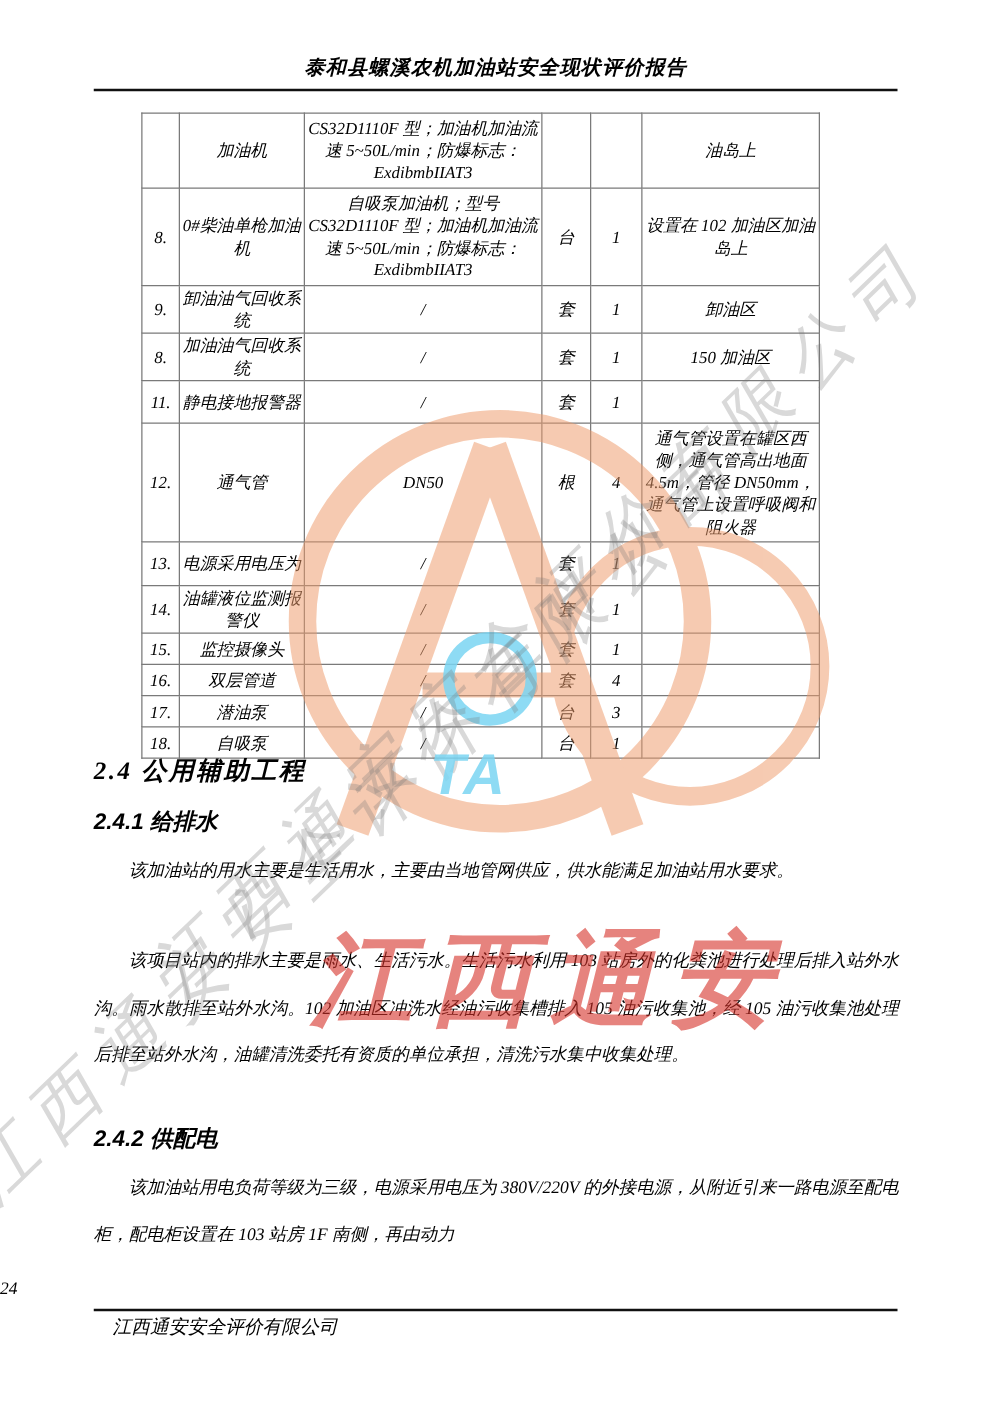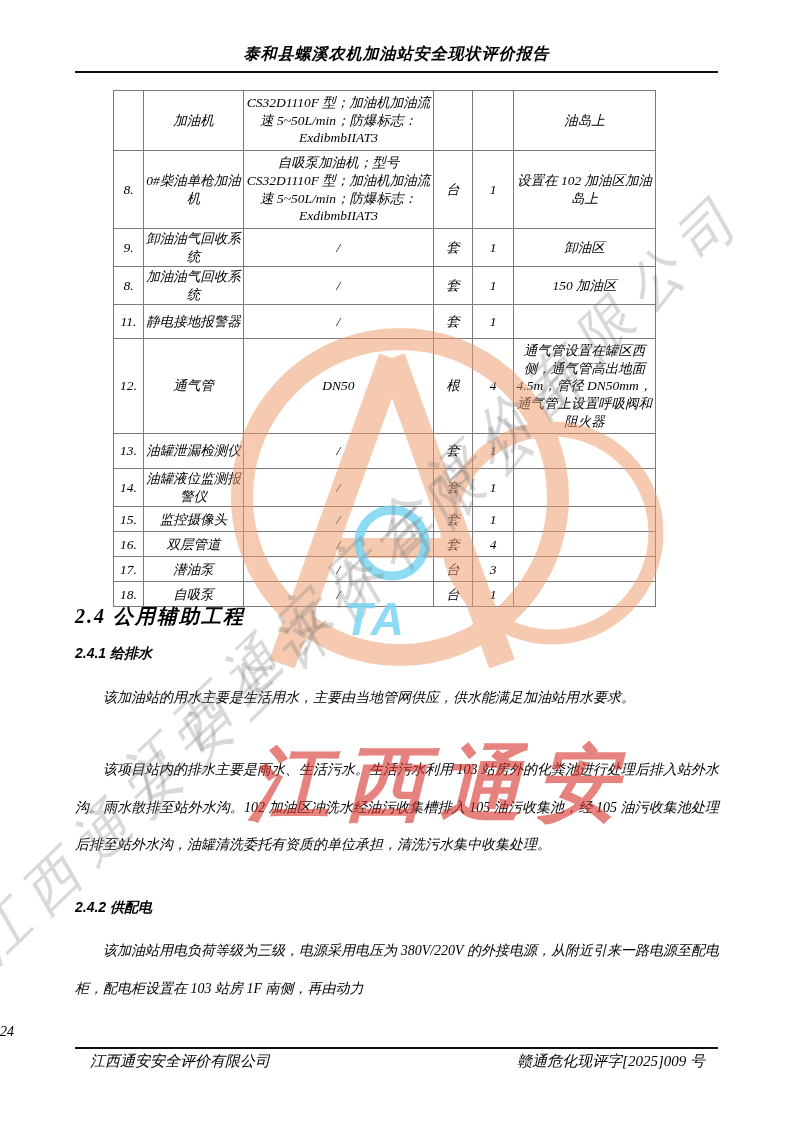--- a/index.html
+++ b/index.html
@@ -24,21 +24,21 @@
     padding:1px 2px;overflow:hidden;
   }
   
   .h-24{
     position:absolute;left:75px;top:603px;
     font-size:20px;font-weight:bold;letter-spacing:2px;
     font-family:"Liberation Serif","DejaVu Serif",serif;
   }
   .h-sub{
     position:absolute;left:75px;
-    font-size:14px;font-weight:bold;
+    font-size:18px;font-weight:bold;
     font-family:"Liberation Sans","DejaVu Sans",sans-serif;
   }
   .h-241{top:645px;}
   .h-242{top:899px;}
   .para{
     position:absolute;left:75px;width:644px;
     font-size:14px;line-height:37.5px;text-align:justify;text-indent:2em;
   }
   .para-1{top:679px;}
   .para-2{top:751px;}
@@ -134,21 +134,21 @@
       <tr style="height:95px">
         <td>12.</td>
         <td>通气管</td>
         <td>DN50</td>
         <td>根</td>
         <td>4</td>
         <td>通气管设置在罐区西侧，通气管高出地面 4.5m，管径 DN50mm，通气管上设置呼吸阀和阻火器</td>
       </tr>
       <tr style="height:35px">
         <td>13.</td>
-        <td>油罐泄漏检测仪</td>
+        <td>电源采用电压为</td>
         <td>/</td>
         <td>套</td>
         <td>1</td>
         <td></td>
       </tr>
       <tr style="height:37px">
         <td>14.</td>
         <td>油罐液位监测报警仪</td>
         <td>/</td>
         <td>套</td>
@@ -194,21 +194,20 @@
   <div class="h-sub h-241">2.4.1 给排水</div>
   <div class="para para-1">该加油站的用水主要是生活用水，主要由当地管网供应，供水能满足加油站用水要求。</div>
   <div class="para para-2">该项目站内的排水主要是雨水、生活污水。生活污水利用 103 站房外的化粪池进行处理后排入站外水沟。雨水散排至站外水沟。102 加油区冲洗水经油污收集槽排入 105 油污收集池，经 105 油污收集池处理后排至站外水沟，油罐清洗委托有资质的单位承担，清洗污水集中收集处理。</div>
   <div class="h-sub h-242">2.4.2 供配电</div>
   <div class="para para-3">该加油站用电负荷等级为三级，电源采用电压为 380V/220V 的外接电源，从附近引来一路电源至配电柜，配电柜设置在 103 站房 1F 南侧，再由动力</div>
 
   <div class="page-num">24</div>
   <div class="footer-rule"></div>
   <div class="footer-row">
     <span class="left">江西通安安全评价有限公司</span>
-    <span class="right">赣通危化现评字[2025]009 号</span>
   </div>
 
   <div class="wm">
     <svg width="793" height="1122" viewBox="0 0 793 1122">
       <g stroke="#EE9B6B" fill="none" opacity="0.52">
         <circle cx="400" cy="497" r="158" stroke-width="22"></circle>
         <circle cx="552" cy="533" r="104" stroke-width="15"></circle>
         <path d="M392 358 L282 664" stroke-width="27"></path>
         <path d="M392 358 L502 664" stroke-width="27"></path>
         <path d="M338 548 L458 548" stroke-width="20"></path>

